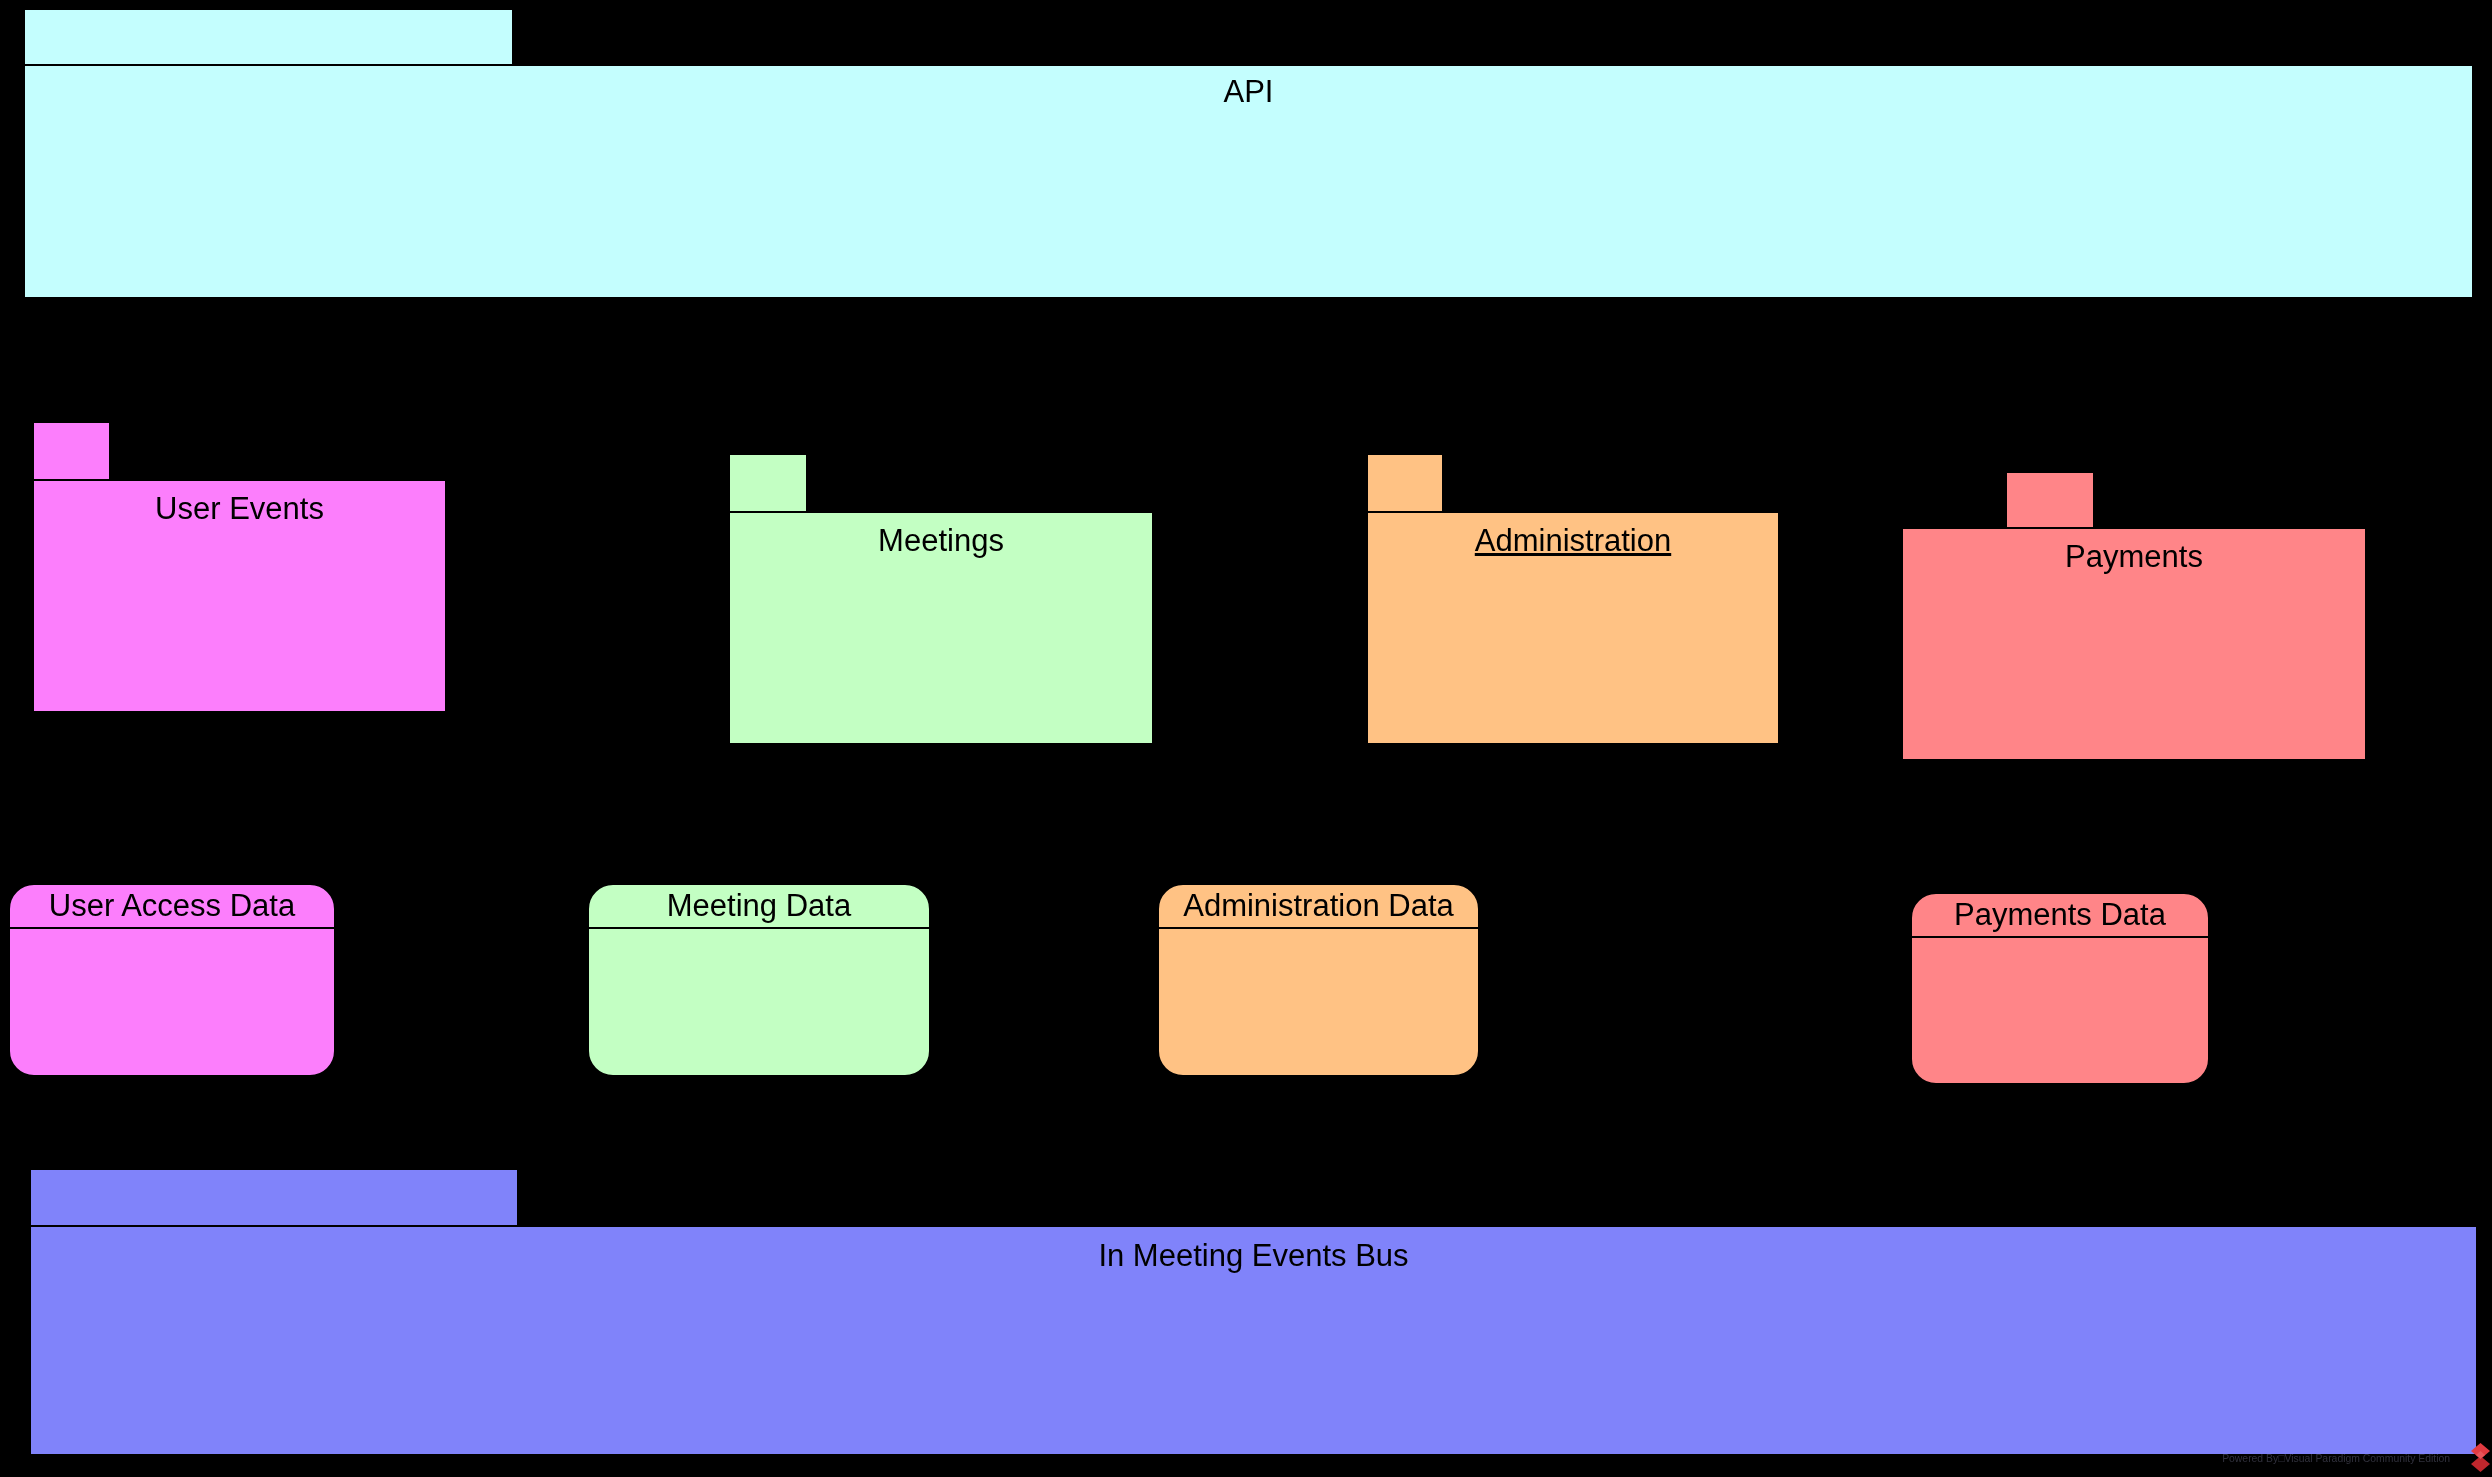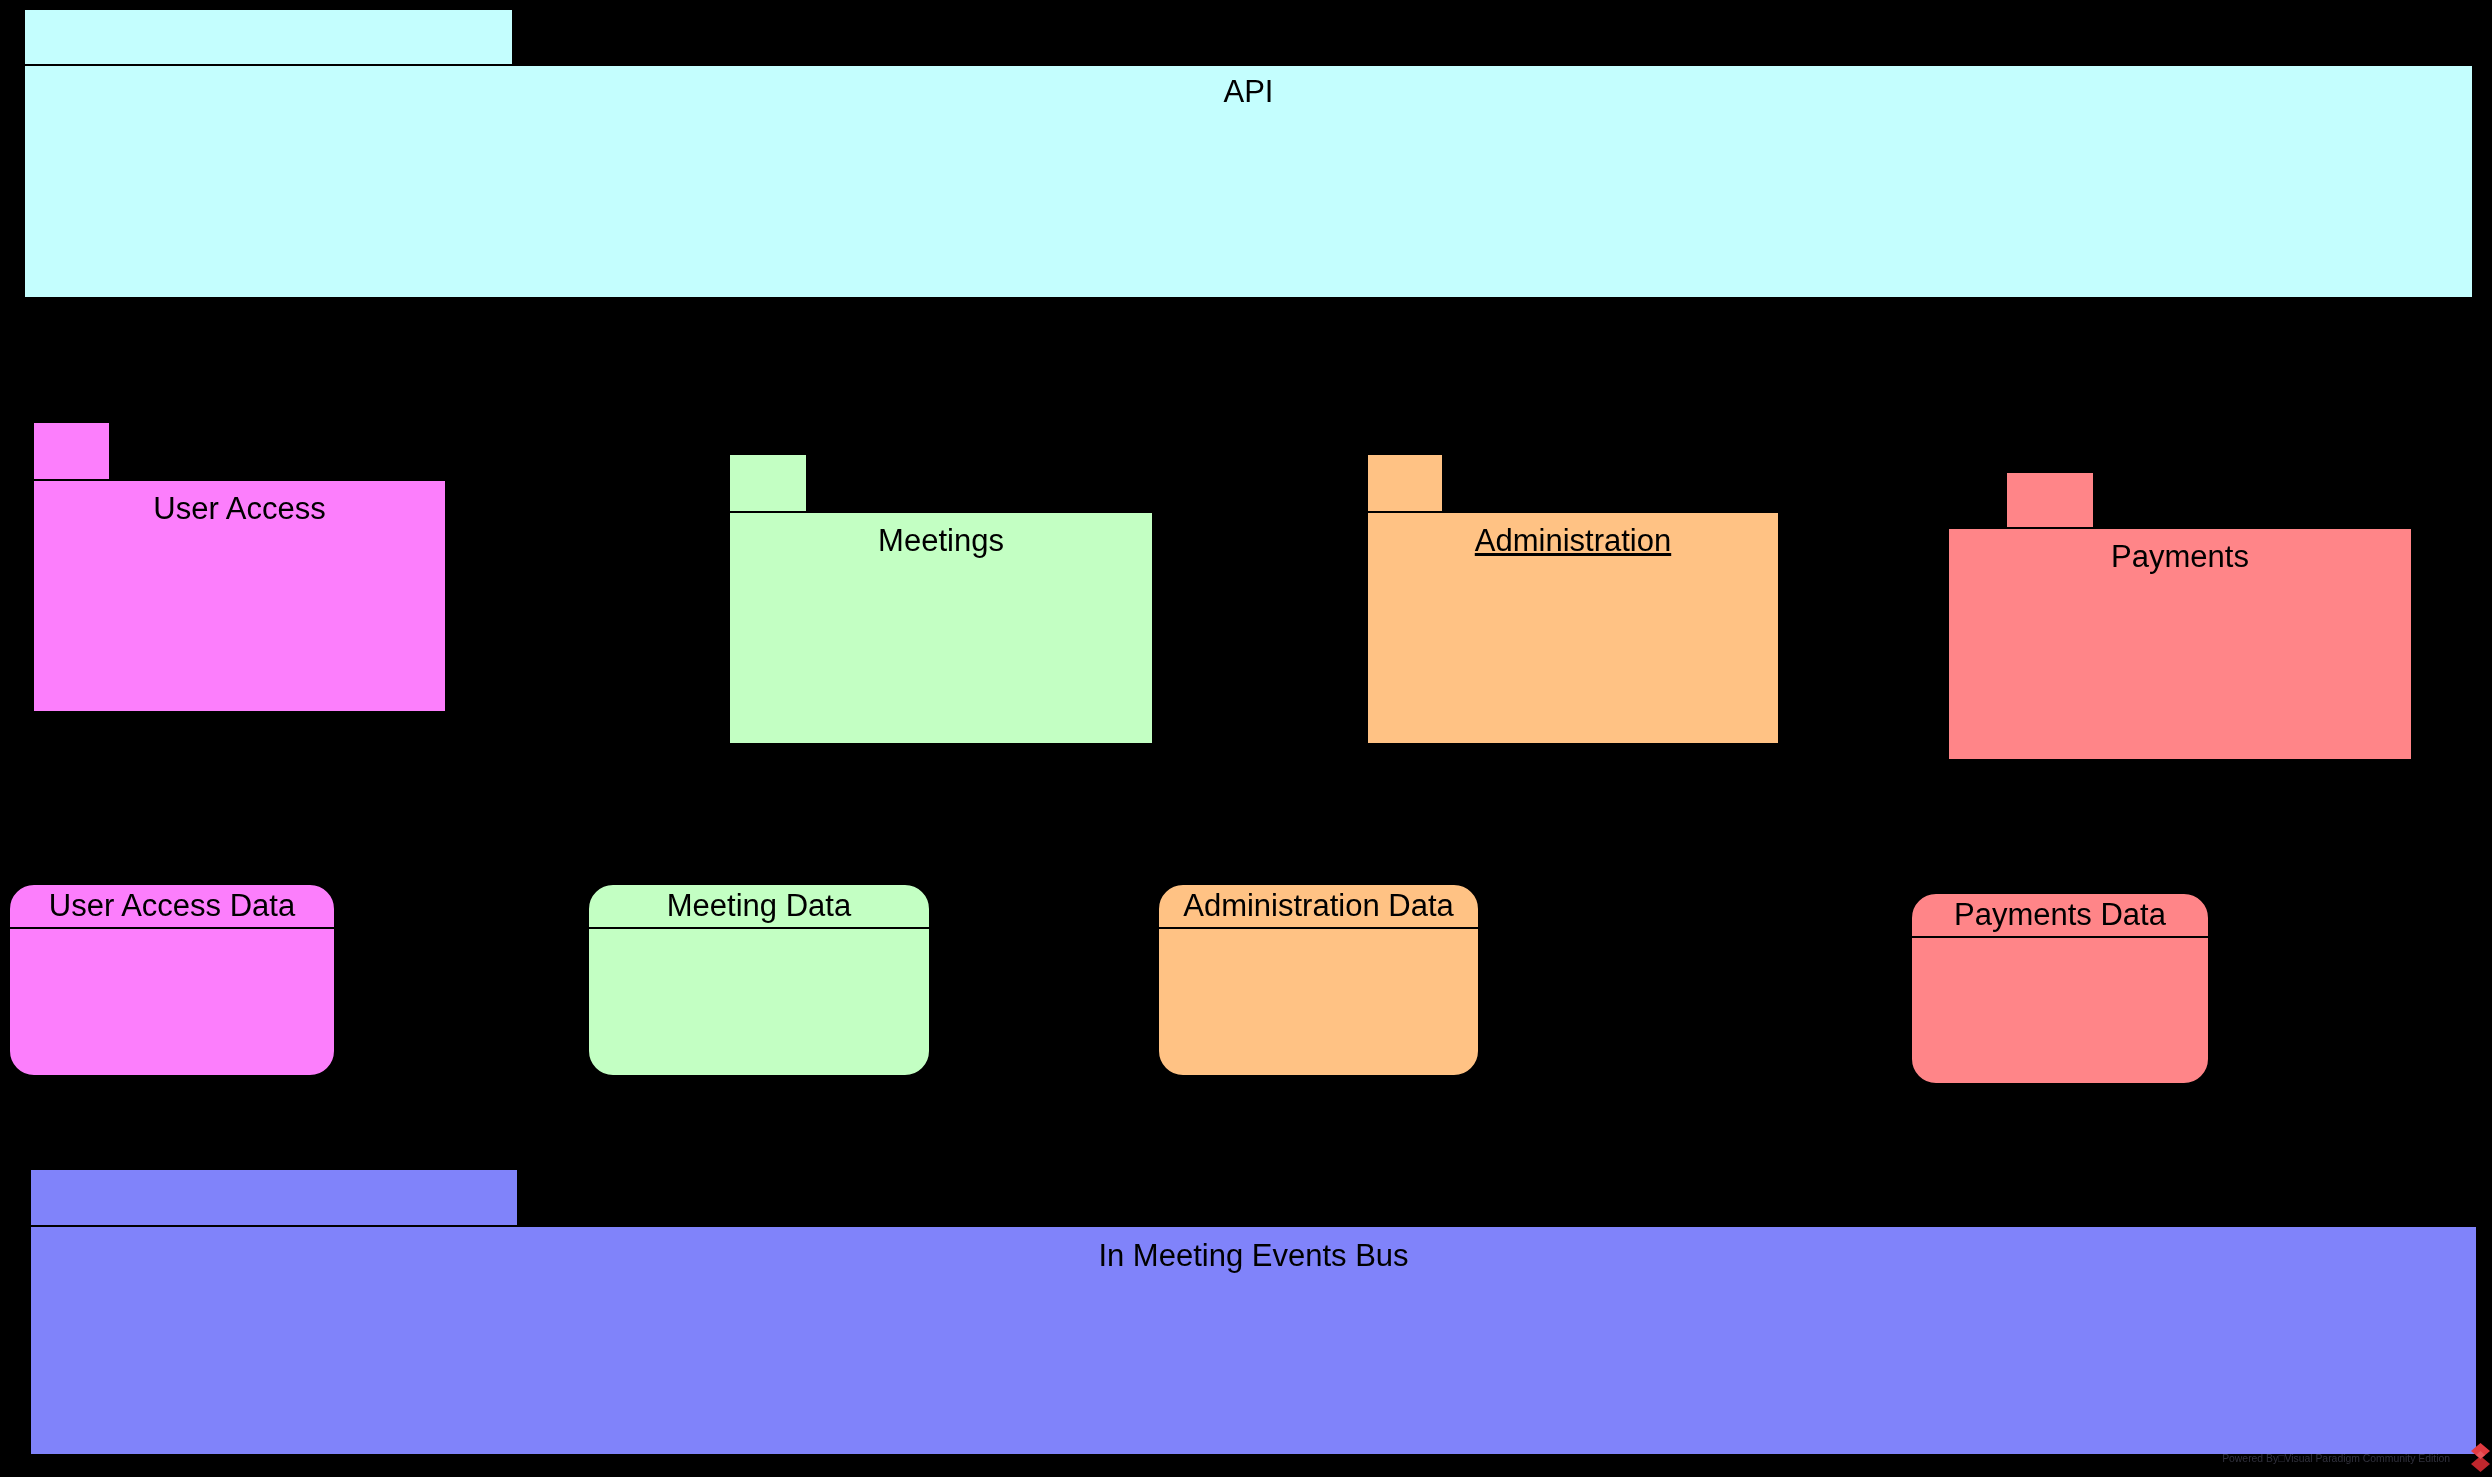--- a/index.html
+++ b/index.html
@@ -22,21 +22,21 @@
   #ua-tab {left:32px;top:421px;width:79px;height:60px;}
   #ua-body{left:32px;top:479px;width:415px;height:234px;padding-top:11px;}
   
   #mt-tab {left:728px;top:453px;width:80px;height:61px;}
   #mt-body{left:728px;top:511px;width:426px;height:234px;padding-top:11px;}
   
   #ad-tab {left:1366px;top:453px;width:78px;height:61px;}
   #ad-body{left:1366px;top:511px;width:414px;height:234px;padding-top:11px;}
   
   #py-tab {left:2005px;top:471px;width:90px;height:59px;}
-  #py-body{left:1947px;top:527px;width:466px;height:234px;padding-top:11px;}
+  #py-body{left:1901px;top:527px;width:466px;height:234px;padding-top:11px;}
   
   #uad{left:8px;top:883px;width:328px;height:194px;}
   #mtd{left:587px;top:883px;width:344px;height:194px;}
   #add{left:1157px;top:883px;width:323px;height:194px;}
   #pyd{left:1910px;top:892px;width:300px;height:193px;}
   
   #bus-tab {left:29px;top:1168px;width:490px;height:59px;}
   #bus-body{left:29px;top:1225px;width:2449px;height:231px;padding-top:12px;}
   
   .watermark{
@@ -54,21 +54,21 @@
   <div>
     <div class="shape" id="api-tab" style="background: rgb(196, 254, 254);"></div>
     <div class="shape" id="api-body" style="background: rgb(196, 254, 254);">
       <span class="pkg-label">API</span>
     </div>
   </div>
 
   <div>
     <div class="shape" id="ua-tab" style="background: rgb(252, 126, 252);"></div>
     <div class="shape" id="ua-body" style="background: rgb(252, 126, 252);">
-      <span class="pkg-label">User Access</span>
+      <span class="pkg-label">User Events</span>
     </div>
   </div>
 
   <div>
     <div class="shape" id="mt-tab" style="background: rgb(195, 255, 195);"></div>
     <div class="shape" id="mt-body" style="background: rgb(195, 255, 195);">
       <span class="pkg-label">Meetings</span>
     </div>
   </div>
 

